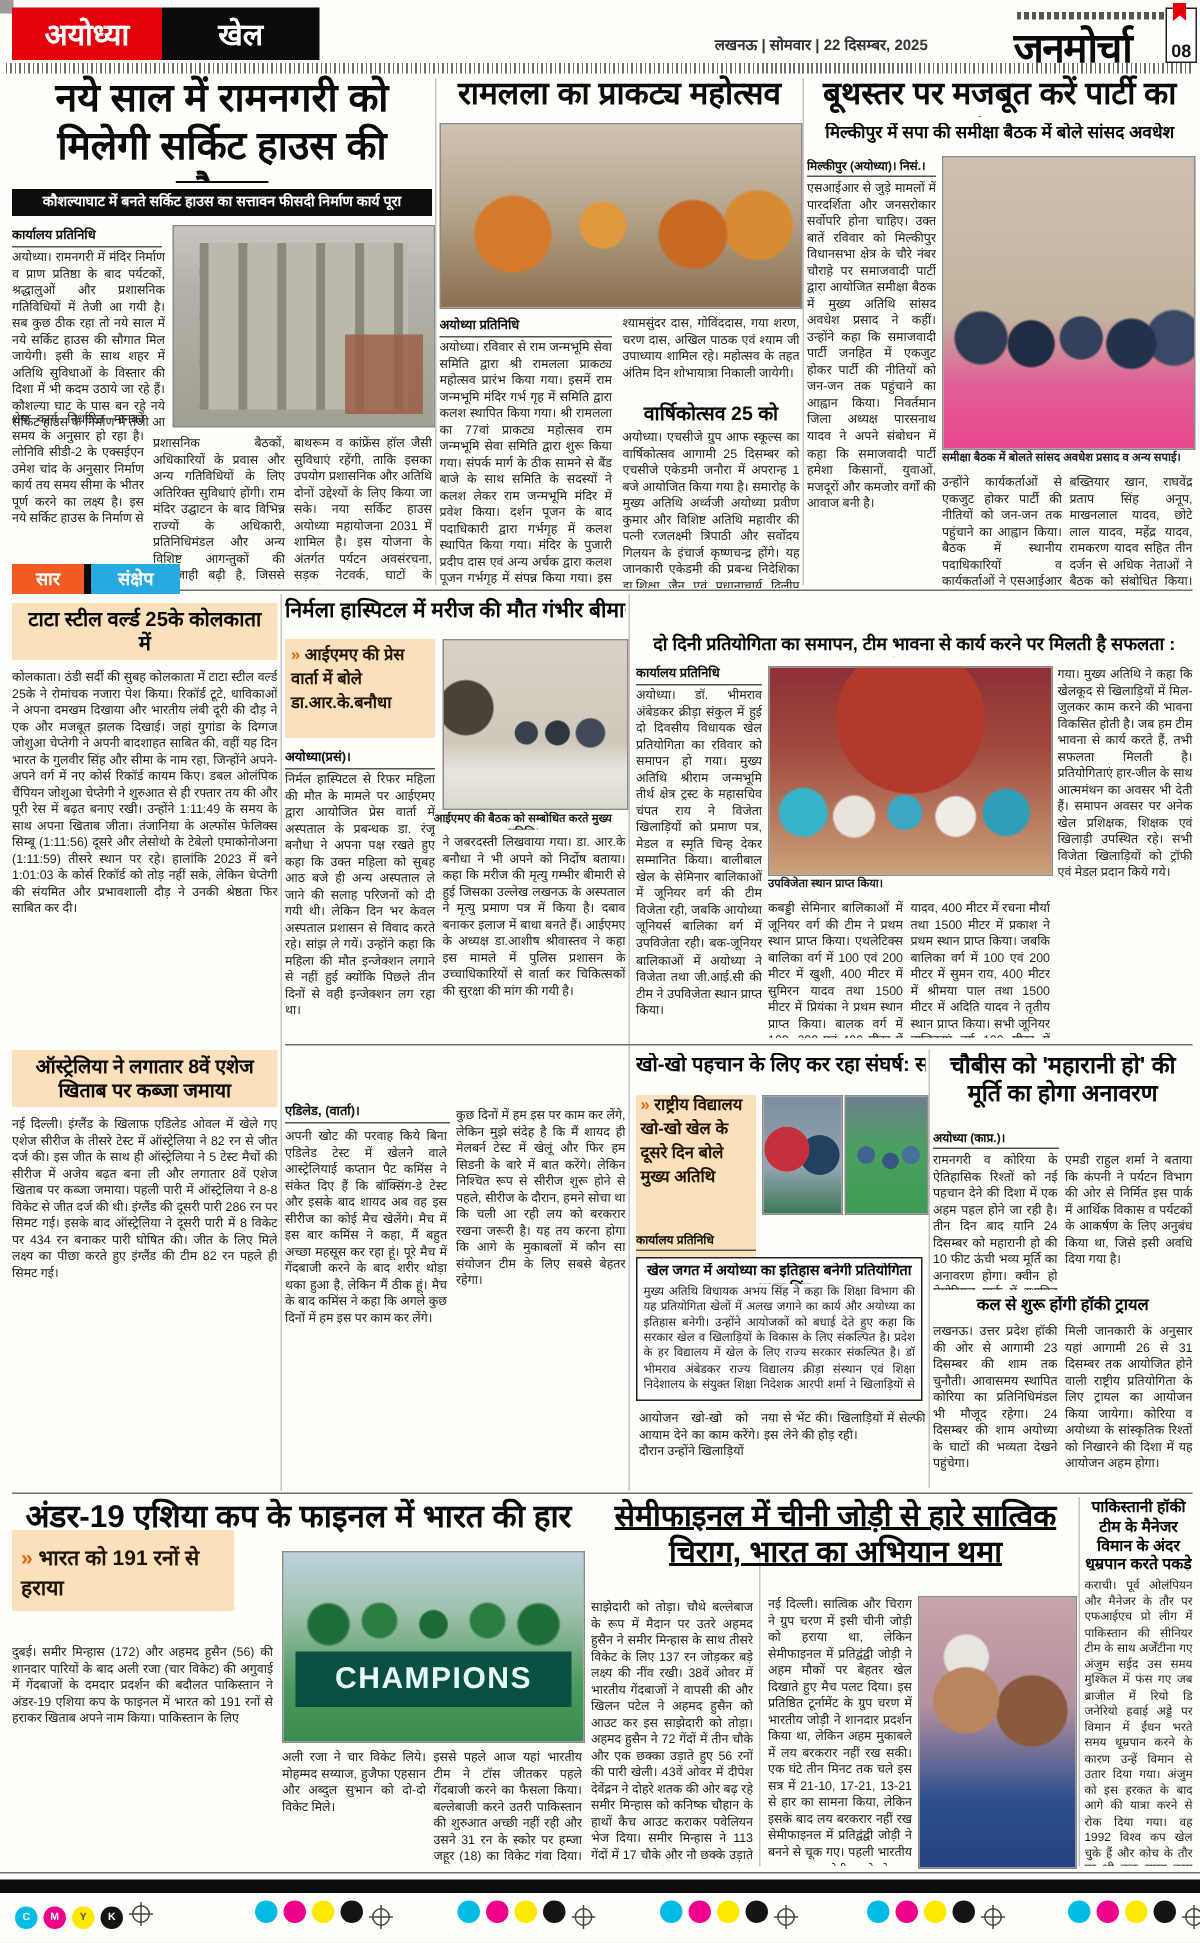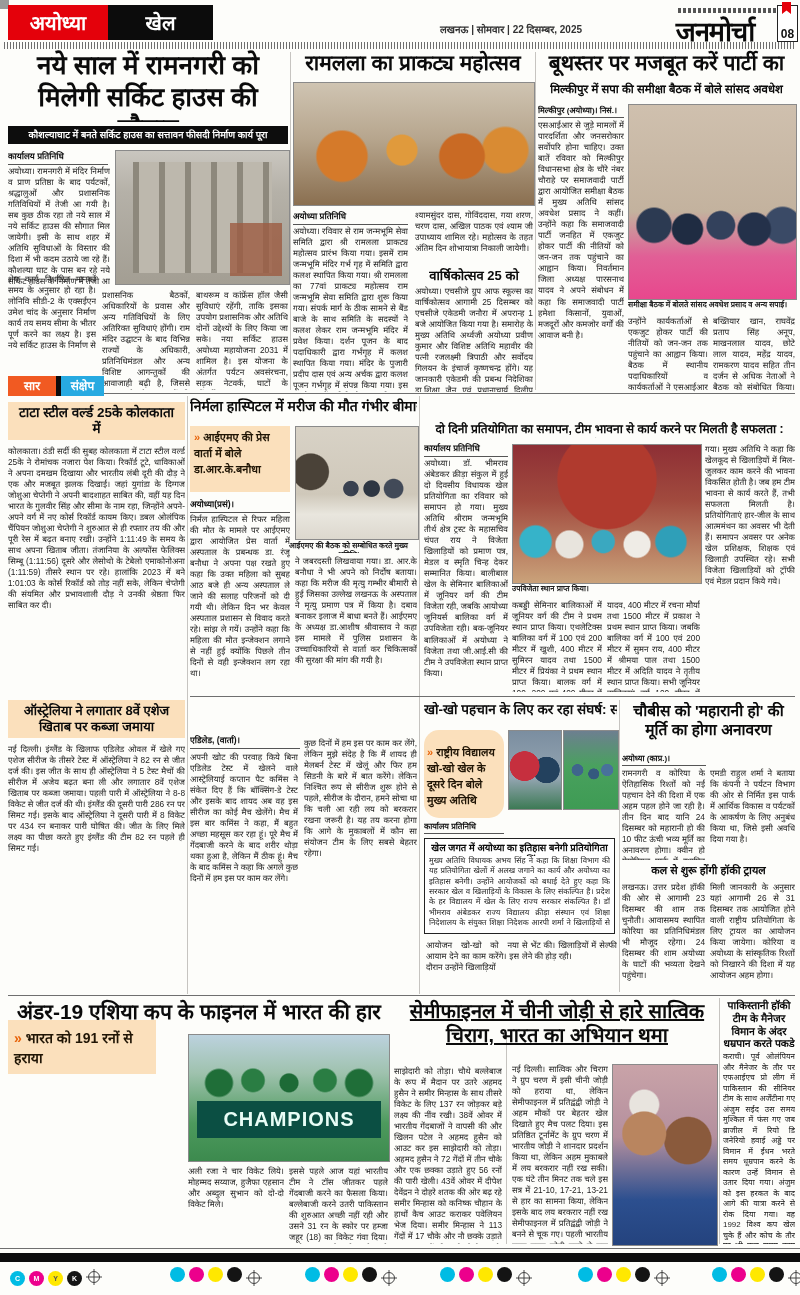--- a/index.html
+++ b/index.html
@@ -29,21 +29,21 @@
 
 <div id="page">
 
   <div class="abs" style="left:0;top:0;width:9px;height:9px;background:#9a9a9a;"></div>
   <div class="abs" style="left:8px;top:5px;width:100px;height:35px;background:#e4010b;color:#fff;font-weight:bold;font-size:20px;display:flex;align-items:center;justify-content:center;">
     <span>अयोध्या</span>
   </div>
   <div class="abs" style="left:108px;top:5px;width:105px;height:35px;background:#0c0c0c;color:#fff;font-weight:bold;font-size:20px;display:flex;align-items:center;justify-content:center;">
     <span>खेल</span>
   </div>
-  <div class="abs" style="left:440px;top:22px;width:215px;text-align:left;font-size:10px;font-weight:bold;color:#333;">लखनऊ | सोमवार | 22 दिसम्बर, 2025</div>
+  <div class="abs" style="left:440px;top:22px;width:215px;text-align:center;font-size:10px;font-weight:bold;color:#333;">लखनऊ | सोमवार | 22 दिसम्बर, 2025</div>
   <div class="abs" style="left:678px;top:8px;width:98px;height:5px;background:repeating-linear-gradient(90deg,#555 0,#555 3px,transparent 3px,transparent 5px);"></div>
   <div class="abs" style="left:655px;top:12px;width:120px;text-align:center;font-size:27px;font-weight:bold;letter-spacing:-1px;color:#0a0a0a;">जनमोर्चा</div>
   <div class="abs" style="left:777px;top:5px;width:19px;height:35px;border:1px solid #222;background:#fff;display:flex;align-items:flex-end;justify-content:center;">
     <span style="font-size:12px;font-weight:bold;">08</span>
   </div>
   <div class="abs" style="left:782px;top:2px;width:9px;height:12px;background:#e4010b;clip-path:polygon(0 0,100% 0,100% 100%,50% 70%,0 100%);"></div>
   <div class="abs hatch" style="left:4px;top:42px;width:792px;height:7px;"></div>
 
   <div class="vrule" style="left:290px;top:52px;height:338px;"></div>
   <div class="vrule" style="left:535px;top:52px;height:338px;"></div>
@@ -93,21 +93,21 @@
        radial-gradient(circle at 35% 64%,#1f2c42 0 9%,transparent 10%),
        radial-gradient(circle at 55% 62%,#33415c 0 9%,transparent 10%),
        radial-gradient(circle at 75% 64%,#24314a 0 9%,transparent 10%),
        radial-gradient(circle at 92% 62%,#3a4a66 0 9%,transparent 10%),
        linear-gradient(180deg,#cfc0ae 0%,#c3b29e 55%,#e15f96 78%,#e8478d 100%);"></div>
   <div class="abs caption" style="left:628px;top:300px;width:167px;height:12px;text-align:left;">समीक्षा बैठक में बोलते सांसद अवधेश प्रसाद व अन्य सपाई।</div>
   <div class="abs body" style="left:538px;top:120px;width:86px;height:272px;">एसआईआर से जुड़े मामलों में पारदर्शिता और जनसरोकार सर्वोपरि होना चाहिए। उक्त बातें रविवार को मिल्कीपुर विधानसभा क्षेत्र के चौरे नंबर चौराहे पर समाजवादी पार्टी द्वारा आयोजित समीक्षा बैठक में मुख्य अतिथि सांसद अवधेश प्रसाद ने कहीं। उन्होंने कहा कि समाजवादी पार्टी जनहित में एकजुट होकर पार्टी की नीतियों को जन-जन तक पहुंचाने का आह्वान किया। निवर्तमान जिला अध्यक्ष पारसनाथ यादव ने अपने संबोधन में कहा कि समाजवादी पार्टी हमेशा किसानों, युवाओं, मजदूरों और कमजोर वर्गों की आवाज बनी है।</div>
   <div class="abs body" style="left:628px;top:316px;width:80px;height:76px;">उन्होंने कार्यकर्ताओं से एकजुट होकर पार्टी की नीतियों को जन-जन तक पहुंचाने का आह्वान किया। बैठक में स्थानीय पदाधिकारियों व कार्यकर्ताओं ने एसआईआर से जुड़े मुद्दों पर अपने सुझाव रखे और क्षेत्रीय समस्याओं से नेताओं को अवगत कराया। समाजवादी पार्टी के निवर्तमान प्रवक्ता लवलेश पांडे ने बताया कि बैठक को निवर्तमान जिला महासचिव</div>
   <div class="abs body" style="left:713px;top:316px;width:82px;height:76px;">बख्तियार खान, राघवेंद्र प्रताप सिंह अनूप, माखनलाल यादव, छोटे लाल यादव, महेंद्र यादव, रामकरण यादव सहित तीन दर्जन से अधिक नेताओं ने बैठक को संबोधित किया। कार्यक्रम में रंजीत, आजाद सिंह चौहान, डॉ निर्मला मिश्रा, मिथिलेश कनौजिया, स्वामीनाथ यादव, बैजनाथ मिश्रा, अवधेश यादव, अनिल विश्वकर्मा सहित बड़ी संख्या में समाजवादी पार्टी के नेता व पदाधिकारी मौजूद रहे।</div>
 
-  <div class="abs" style="left:8px;top:376px;width:96px;height:20px;display:flex;">
+  <div class="abs" style="left:8px;top:376px;width:112px;height:20px;display:flex;">
     <span style="background:#f15a22;color:#fff;font-weight:bold;font-size:12px;flex:0 0 48px;text-align:center;line-height:20px;">सार</span>
     <span style="flex:0 0 5px;background:#0c0c0c;"></span>
     <span style="background:#27aae1;color:#fff;font-weight:bold;font-size:12px;flex:1;text-align:center;line-height:20px;">संक्षेप</span>
   </div>
   <div class="abs peach hd" style="left:8px;top:402px;width:177px;height:38px;font-size:13.5px;display:flex;align-items:center;justify-content:center;padding:0 6px;box-sizing:border-box;">टाटा स्टील वर्ल्ड 25के कोलकाता में</div>
   <div class="abs body" style="left:8px;top:446px;width:177px;height:248px;">कोलकाता। ठंडी सर्दी की सुबह कोलकाता में टाटा स्टील वर्ल्ड 25के ने रोमांचक नजारा पेश किया। रिकॉर्ड टूटे, धाविकाओं ने अपना दमखम दिखाया और भारतीय लंबी दूरी की दौड़ ने एक और मजबूत झलक दिखाई। जहां युगांडा के दिग्गज जोशुआ चेप्तेगी ने अपनी बादशाहत साबित की, वहीं यह दिन भारत के गुलवीर सिंह और सीमा के नाम रहा, जिन्होंने अपने-अपने वर्ग में नए कोर्स रिकॉर्ड कायम किए। डबल ओलंपिक चैंपियन जोशुआ चेप्तेगी ने शुरुआत से ही रफ्तार तय की और पूरी रेस में बढ़त बनाए रखी। उन्होंने 1:11:49 के समय के साथ अपना खिताब जीता। तंजानिया के अल्फोंस फेलिक्स सिम्बू (1:11:56) दूसरे और लेसोथो के टेबेलो एमाकोनोअना (1:11:59) तीसरे स्थान पर रहे। हालांकि 2023 में बने 1:01:03 के कोर्स रिकॉर्ड को तोड़ नहीं सके, लेकिन चेप्तेगी की संयमित और प्रभावशाली दौड़ ने उनकी श्रेष्ठता फिर साबित कर दी।</div>
   <div class="abs peach hd" style="left:8px;top:700px;width:177px;height:38px;font-size:13px;display:flex;align-items:center;justify-content:center;padding:0 6px;box-sizing:border-box;">ऑस्ट्रेलिया ने लगातार 8वें एशेज खिताब पर कब्जा जमाया</div>
   <div class="abs body" style="left:8px;top:744px;width:177px;height:248px;">नई दिल्ली। इंग्लैंड के खिलाफ एडिलेड ओवल में खेले गए एशेज सीरीज के तीसरे टेस्ट में ऑस्ट्रेलिया ने 82 रन से जीत दर्ज की। इस जीत के साथ ही ऑस्ट्रेलिया ने 5 टेस्ट मैचों की सीरीज में अजेय बढ़त बना ली और लगातार 8वें एशेज खिताब पर कब्जा जमाया। पहली पारी में ऑस्ट्रेलिया ने 8-8 विकेट से जीत दर्ज की थी। इंग्लैंड की दूसरी पारी 286 रन पर सिमट गई। इसके बाद ऑस्ट्रेलिया ने दूसरी पारी में 8 विकेट पर 434 रन बनाकर पारी घोषित की। जीत के लिए मिले लक्ष्य का पीछा करते हुए इंग्लैंड की टीम 82 रन पहले ही सिमट गई।</div>
 
   <div class="abs hd" style="left:190px;top:398px;width:227px;height:22px;font-size:14px;white-space:nowrap;">निर्मला हास्पिटल में मरीज की मौत गंभीर बीमारी से हुई</div>
@@ -140,21 +140,21 @@
   <div class="abs body" style="left:424px;top:458px;width:84px;height:234px;">अयोध्या। डॉ. भीमराव अंबेडकर क्रीड़ा संकुल में हुई दो दिवसीय विधायक खेल प्रतियोगिता का रविवार को समापन हो गया। मुख्य अतिथि श्रीराम जन्मभूमि तीर्थ क्षेत्र ट्रस्ट के महासचिव चंपत राय ने विजेता खिलाड़ियों को प्रमाण पत्र, मेडल व स्मृति चिन्ह देकर सम्मानित किया। बालीबाल खेल के सेमिनार बालिकाओं में जूनियर वर्ग की टीम विजेता रही, जबकि आयोध्या जूनियर्स बालिका वर्ग में उपविजेता रही। बक-जूनियर बालिकाओं में अयोध्या ने विजेता तथा जी.आई.सी की टीम ने उपविजेता स्थान प्राप्त किया।</div>
   <div class="abs body" style="left:512px;top:600px;width:90px;height:92px;">कबड्डी सेमिनार बालिकाओं में जूनियर वर्ग की टीम ने प्रथम स्थान प्राप्त किया। एथलेटिक्स बालिका वर्ग में 100 एवं 200 मीटर में खुशी, 400 मीटर में सुमिरन यादव तथा 1500 मीटर में प्रियंका ने प्रथम स्थान प्राप्त किया। बालक वर्ग में 100, 200 एवं 400 मीटर में अंकित</div>
   <div class="abs body" style="left:607px;top:600px;width:93px;height:92px;">यादव, 400 मीटर में रचना मौर्या तथा 1500 मीटर में प्रकाश ने प्रथम स्थान प्राप्त किया। जबकि बालिका वर्ग में 100 एवं 200 मीटर में सुमन राय, 400 मीटर में श्रीमया पाल तथा 1500 मीटर में अदिति यादव ने तृतीय स्थान प्राप्त किया। सभी जूनियर बालिकाएं वर्ग 100 मीटर में नेहा ने द्वितीय स्थान</div>
   <div class="abs body" style="left:705px;top:444px;width:90px;height:248px;">गया। मुख्य अतिथि ने कहा कि खेलकूद से खिलाड़ियों में मिल-जुलकर काम करने की भावना विकसित होती है। जब हम टीम भावना से कार्य करते हैं, तभी सफलता मिलती है। प्रतियोगिताएं हार-जील के साथ आत्ममंथन का अवसर भी देती हैं। समापन अवसर पर अनेक खेल प्रशिक्षक, शिक्षक एवं खिलाड़ी उपस्थित रहे। सभी विजेता खिलाड़ियों को ट्रॉफी एवं मेडल प्रदान किये गये।</div>
 
   <div class="abs byline" style="left:190px;top:734px;width:110px;">एडिलेड, (वार्ता)।</div>
   <div class="abs body" style="left:190px;top:752px;width:108px;height:240px;">अपनी खोट की परवाह किये बिना एडिलेड टेस्ट में खेलने वाले आस्ट्रेलियाई कप्तान पैट कमिंस ने संकेत दिए हैं कि बॉक्सिंग-डे टेस्ट और इसके बाद शायद अब वह इस सीरीज का कोई मैच खेलेंगे। मैच में इस बार कमिंस ने कहा, मैं बहुत अच्छा महसूस कर रहा हूं। पूरे मैच में गेंदबाजी करने के बाद शरीर थोड़ा थका हुआ है, लेकिन मैं ठीक हूं। मैच के बाद कमिंस ने कहा कि अगले कुछ दिनों में हम इस पर काम कर लेंगे।</div>
   <div class="abs body" style="left:304px;top:738px;width:113px;height:254px;">कुछ दिनों में हम इस पर काम कर लेंगे, लेकिन मुझे संदेह है कि मैं शायद ही मेलबर्न टेस्ट में खेलूं और फिर हम सिडनी के बारे में बात करेंगे। लेकिन निश्चित रूप से सीरीज शुरू होने से पहले, सीरीज के दौरान, हमने सोचा था कि चली आ रही लय को बरकरार रखना जरूरी है। यह तय करना होगा कि आगे के मुकाबलों में कौन सा संयोजन टीम के लिए सबसे बेहतर रहेगा।</div>
 
   <div class="abs hd" style="left:424px;top:702px;width:193px;height:22px;font-size:13.5px;white-space:nowrap;">खो-खो पहचान के लिए कर रहा संघर्ष: सारिका काले</div>
-  <div class="abs peach hlbox" style="left:424px;top:730px;width:80px;height:88px;font-size:11px;padding:15px 3px;box-sizing:border-box;border-radius:15px;">
+  <div class="abs peach hlbox" style="left:424px;top:730px;width:80px;height:108px;font-size:11px;padding:0 3px;box-sizing:border-box;">
     <span class="arrow">»</span>
     <span>राष्ट्रीय विद्यालय खो-खो खेल के दूसरे दिन बोले मुख्य अतिथि</span>
   </div>
   <div class="abs byline" style="left:424px;top:820px;width:80px;font-size:8px;">कार्यालय प्रतिनिधि</div>
   <div class="ph" style="left:508px;top:730px;width:52px;height:78px;background:
        radial-gradient(circle at 30% 45%,#c62f3e 0 26%,transparent 27%),
        radial-gradient(circle at 72% 50%,#23415e 0 24%,transparent 25%),
        linear-gradient(180deg,#7b8ea0 0%,#94a5b2 60%,#3d7a55 100%);"></div>
   <div class="ph" style="left:563px;top:730px;width:54px;height:78px;background:
        radial-gradient(circle at 25% 50%,#3f658c 0 10%,transparent 11%),
@@ -174,20 +174,21 @@
   <div class="abs body" style="left:710px;top:768px;width:85px;height:92px;">एमडी राहुल शर्मा ने बताया कि कंपनी ने पर्यटन विभाग की ओर से निर्मित इस पार्क में आर्थिक विकास व पर्यटकों के आकर्षण के लिए अनुबंध किया था, जिसे इसी अवधि दिया गया है।</div>
   <div class="abs hd" style="left:622px;top:864px;width:173px;height:15px;font-size:11px;">कल से शुरू होंगी हॉकी ट्रायल</div>
   <div class="abs body" style="left:622px;top:882px;width:83px;height:110px;">लखनऊ। उत्तर प्रदेश हॉकी की ओर से आगामी 23 दिसम्बर की शाम तक चुनौती। आवासमय स्थापित कोरिया का प्रतिनिधिमंडल भी मौजूद रहेगा। 24 दिसम्बर की शाम अयोध्या के घाटों की भव्यता देखने पहुंचेगा।</div>
   <div class="abs body" style="left:710px;top:882px;width:85px;height:110px;">मिली जानकारी के अनुसार यहां आगामी 26 से 31 दिसम्बर तक आयोजित होने वाली राष्ट्रीय प्रतियोगिता के लिए ट्रायल का आयोजन किया जायेगा। कोरिया व अयोध्या के सांस्कृतिक रिश्तों को निखारने की दिशा में यह आयोजन अहम होगा।</div>
 
   <div class="abs hd" style="left:8px;top:999px;width:382px;height:28px;font-size:21px;white-space:nowrap;">अंडर-19 एशिया कप के फाइनल में भारत की हार</div>
   <div class="abs peach hlbox" style="left:8px;top:1020px;width:148px;height:54px;font-size:14px;padding:8px 6px;box-sizing:border-box;">
     <span class="arrow">»</span>
     <span>भारत को 191 रनों से हराया</span>
   </div>
+  <div class="abs body" style="left:8px;top:1096px;width:174px;height:148px;">दुबई। समीर मिन्हास (172) और अहमद हुसैन (56) की शानदार पारियों के बाद अली रजा (चार विकेट) की अगुवाई में गेंदबाजों के दमदार प्रदर्शन की बदौलत पाकिस्तान ने अंडर-19 एशिया कप के फाइनल में भारत को 191 रनों से हराकर खिताब अपने नाम किया। पाकिस्तान के लिए</div>
   <div class="ph" style="left:188px;top:1034px;width:200px;height:126px;background:
        radial-gradient(circle at 15% 38%,#1f6e38 0 7%,transparent 8%),
        radial-gradient(circle at 32% 36%,#2a7d43 0 7%,transparent 8%),
        radial-gradient(circle at 50% 38%,#1d6a36 0 7%,transparent 8%),
        radial-gradient(circle at 68% 36%,#2a7d43 0 7%,transparent 8%),
        radial-gradient(circle at 85% 38%,#1f6e38 0 7%,transparent 8%),
        linear-gradient(180deg,#bcd2de 0%,#9fc2ae 30%,#4d9a5d 70%,#3c8a4e 100%);">
     <div style="position:absolute;left:4%;top:52%;width:92%;height:30%;background:#0b4f43;display:flex;align-items:center;justify-content:center;">
       <span style="color:#e8fdf6;font-weight:bold;font-size:20px;letter-spacing:1px;">CHAMPIONS</span>
     </div>

